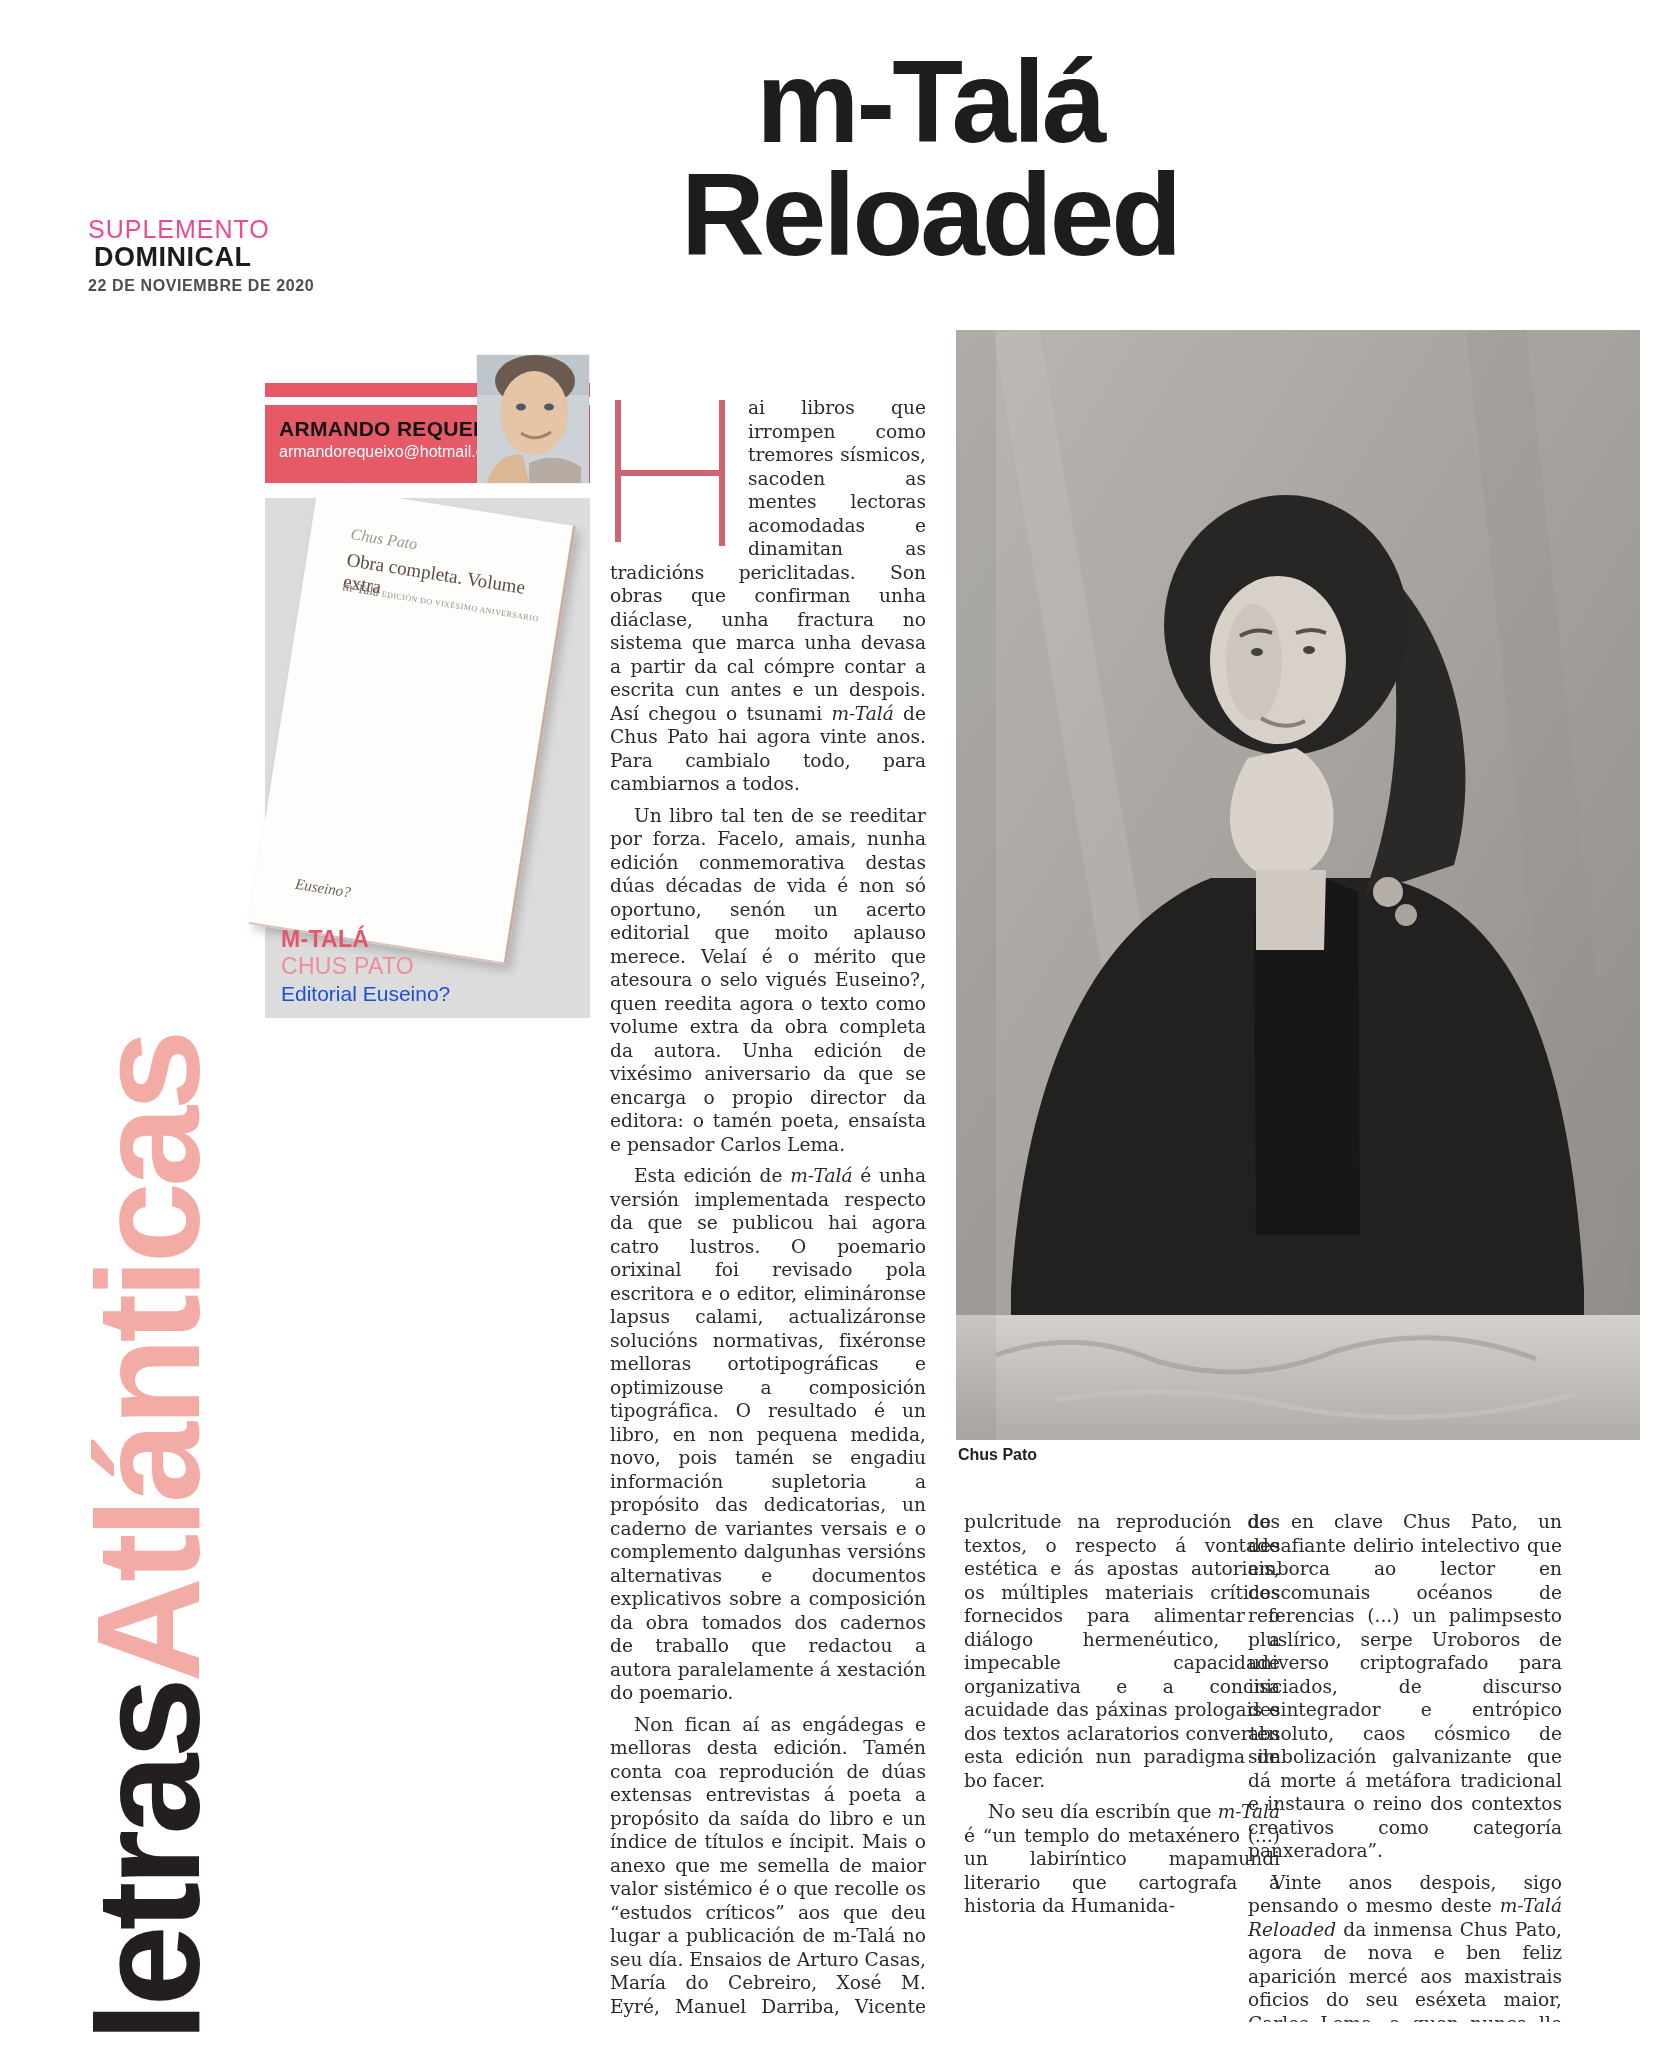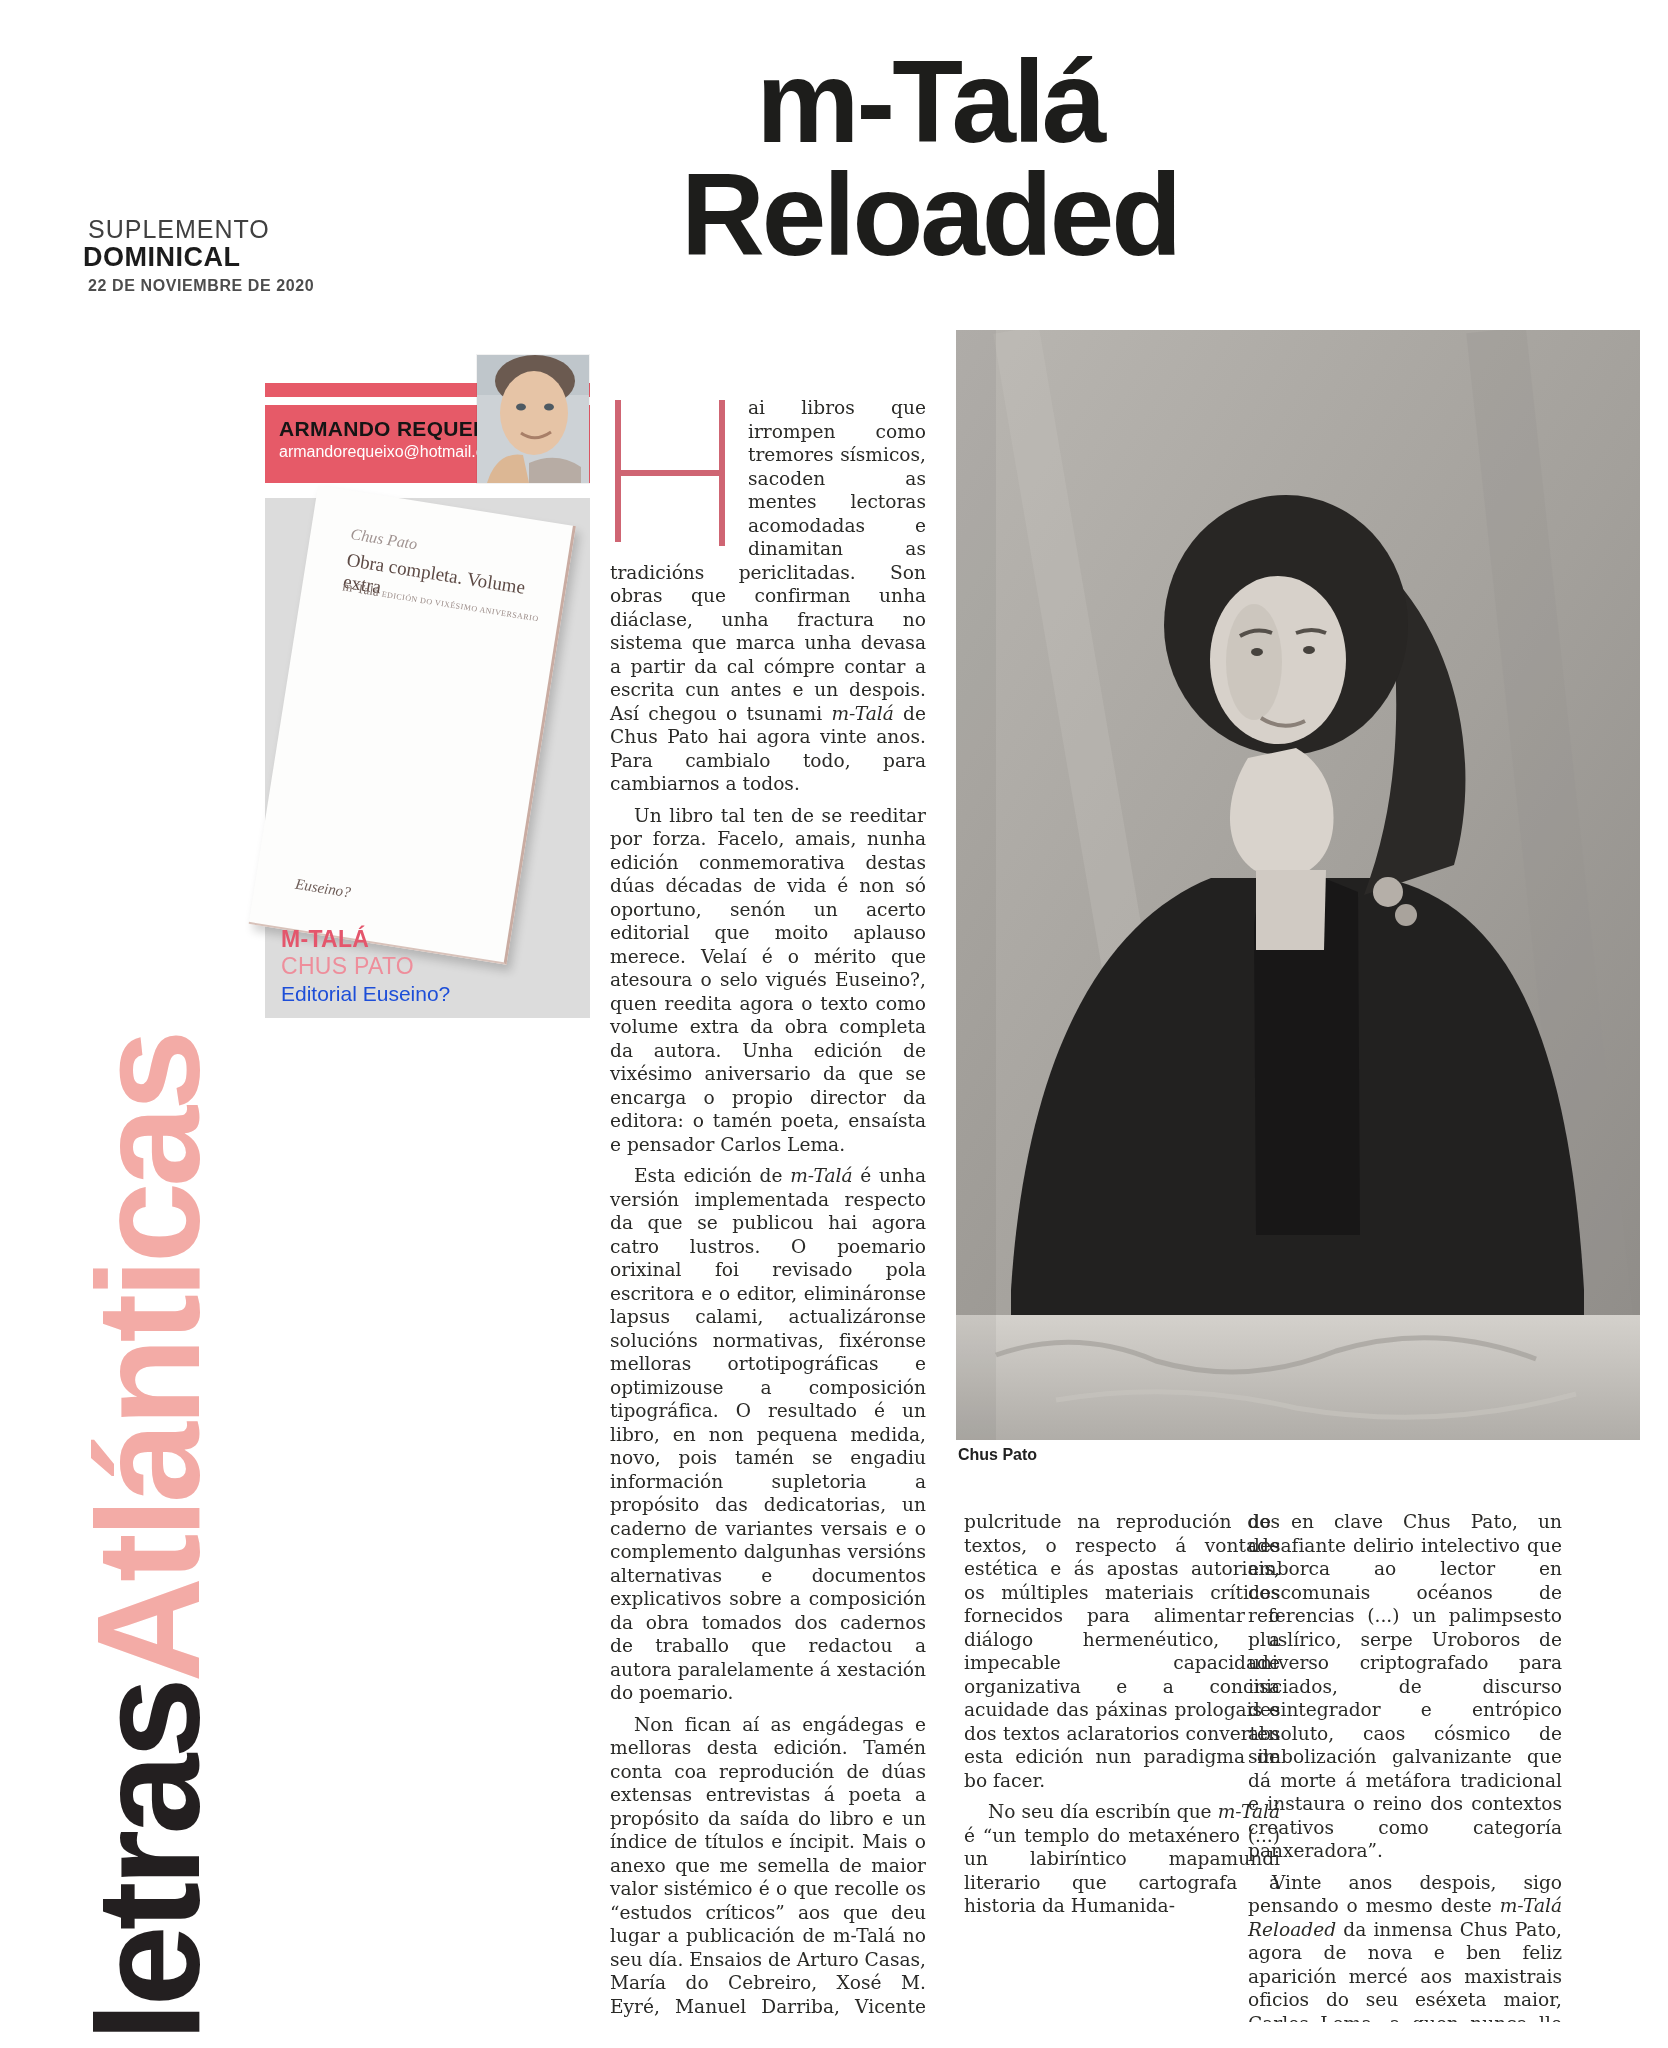--- a/index.html
+++ b/index.html
@@ -11,22 +11,22 @@
     position:relative;width:1668px;height:2048px;margin:0 auto;
     background:#ffffff;overflow:hidden;
     font-family:"Liberation Sans",sans-serif;
   }
   
   .badge{
     position:absolute;left:87px;top:86px;width:126px;height:126px;border-radius:50%;
     background:var(--accent);display:flex;align-items:center;justify-content:center;
     color:#fff;font-size:60px;font-weight:800;letter-spacing:-2px;
   }
-  .supp1{position:absolute;left:88px;top:215px;font-size:25px;font-weight:300;color:#404040;letter-spacing:1px;}
-  .supp2{position:absolute;left:83px;top:242px;font-size:27px;font-weight:800;color:#1c1c1c;letter-spacing:0.5px;}
+  .supp1{position:absolute;left:88px;top:215px;font-size:25px;font-weight:300;color:#ec4899;letter-spacing:1px;}
+  .supp2{position:absolute;left:94px;top:242px;font-size:27px;font-weight:800;color:#1c1c1c;letter-spacing:0.5px;}
   .issue-date{position:absolute;left:88px;top:277px;font-size:16px;font-weight:700;color:#4d4d4d;letter-spacing:0.6px;}
   
   .headline{
     position:absolute;left:480px;top:46px;width:900px;text-align:center;
     font-weight:800;color:var(--ink);font-size:116px;line-height:0.97;letter-spacing:-3px;
   }
   
   .section-label{
     position:absolute;left:76px;top:2042px;transform:rotate(-90deg);transform-origin:0 0;
     font-size:146px;font-weight:800;letter-spacing:-5px;white-space:nowrap;line-height:1;

